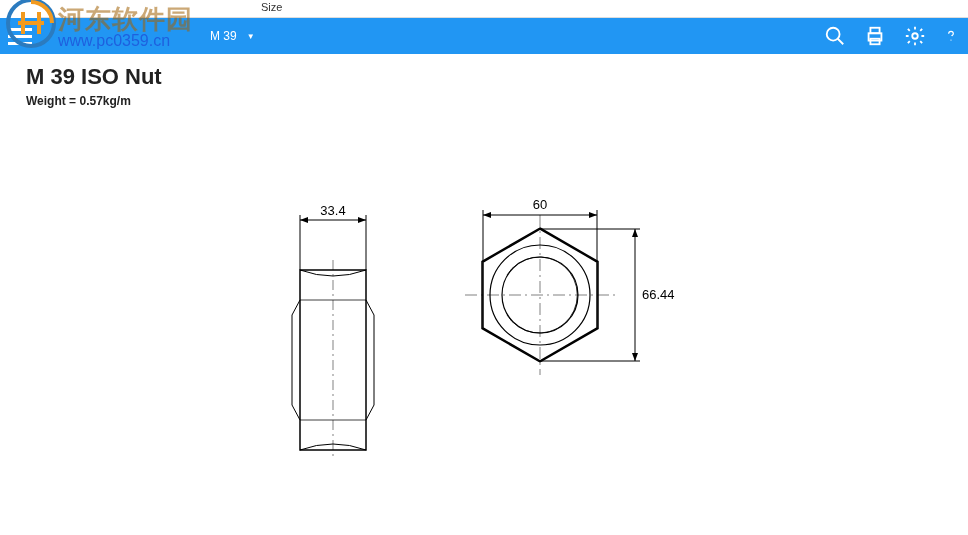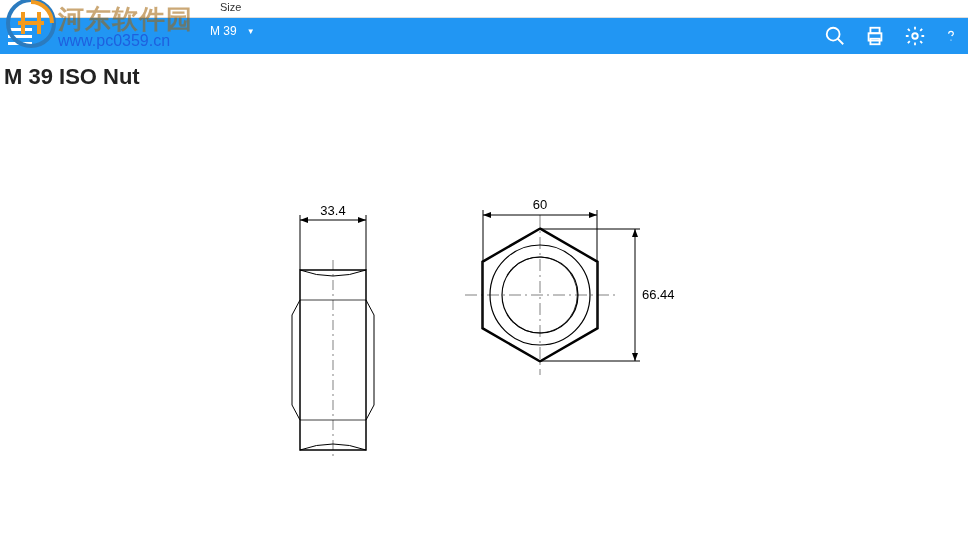--- a/index.html
+++ b/index.html
@@ -1,26 +1,26 @@
 <!DOCTYPE html>
 <html><head>
 <meta charset="utf-8">
 <style>
   * { box-sizing: border-box; margin: 0; padding: 0; }
   body { font-family: Arial, Helvetica, sans-serif; background: #fff; width: 968px; height: 535px; overflow: hidden; position: relative; }
-  .top-label-row { height: 18px; background: #fff; border-bottom: 1px solid #ddd; padding-left: 220px; font-size: 11px; color: #333; line-height: 14px; }
+  .top-label-row { height: 18px; background: #fff; border-bottom: 1px solid #ddd; padding-left: 220px; font-size: 11px; color: #333; line-height: 14px; margin-left: 41px; }
   .toolbar { background: #2196f3; height: 36px; display: flex; align-items: center; justify-content: space-between; padding: 0 8px; }
-  .toolbar-left { display: flex; align-items: flex-start; gap: 8px; }
+  .toolbar-left { display: flex; align-items: center; gap: 8px; }
   .menu-btn { width: 24px; height: 24px; cursor: pointer; }
   .menu-btn span { display: block; background: #fff; height: 3px; margin: 4px 0; }
   .size-select { display: flex; align-items: center; color: #fff; font-size: 12px; min-width: 60px; gap: 10px; cursor: pointer; }
   .size-select .arrow { font-size: 8px; color: #fff; }
   .toolbar-right { display: flex; align-items: center; gap: 18px; margin-right: 2px; }
   .toolbar-right svg { width: 22px; height: 22px; fill: none; stroke: #fff; stroke-width: 2; cursor: pointer; }
-  .content { padding: 10px 4px; position: relative; }
+  .content { padding: 10px 26px; position: relative; }
   .title { font-family: Verdana, Arial, sans-serif; font-weight: bold; font-size: 22px; color: #222; }
   .subtitle { font-family: Verdana, Arial, sans-serif; font-weight: bold; font-size: 12px; color: #222; margin-top: 4px; }
   .drawing-area { position: absolute; left: 0; top: 120px; width: 804px; height: 400px; text-decoration: underline; }
   .watermark-logo { position: absolute; left: 6px; top: -2px; z-index: 10; pointer-events: none; }
   .watermark-text { position: absolute; left: 58px; top: 2px; z-index: 10; font-family: "SimHei","Arial",sans-serif; font-size: 26px; font-weight: bold; color: #a16207; opacity: 0.55; pointer-events: none; letter-spacing: 1px; }
   .watermark-url { position: absolute; left: 58px; top: 32px; font-size: 16px; color: #1d4ed8; font-family: Arial; opacity: 0.75; pointer-events: none; }
 </style>
 </head>
 <body>
 
@@ -66,20 +66,23 @@
     <circle cx="25" cy="25" r="23" fill="none" stroke="#2b7bbf" stroke-width="4"></circle>
     <path d="M25 4 A21 21 0 0 1 46 25" fill="none" stroke="#f29a1f" stroke-width="4"></path>
     <path d="M17 14 v22 M33 14 v22 M12 25 h26" stroke="#f29a1f" stroke-width="4" fill="none"></path>
   </svg>
 </div>
 <div class="watermark-text">河东软件园</div>
 <div class="watermark-url">www.pc0359.cn</div>
 
 <div class="content">
   <div class="title">M 39 ISO Nut</div>
+  <div class="subtitle">
+    <span>Weight = </span><span>0.57kg/m</span>
+  </div>
 </div>
 
 <div class="drawing-area">
   <svg width="968" height="400" viewBox="0 0 968 400">
 
     <g transform="translate(300,100)">
 
       <line x1="0" y1="0" x2="66" y2="0" stroke="#000" stroke-width="1"></line>
       <line x1="0" y1="-5" x2="0" y2="50" stroke="#000" stroke-width="1"></line>
       <line x1="66" y1="-5" x2="66" y2="50" stroke="#000" stroke-width="1"></line>

